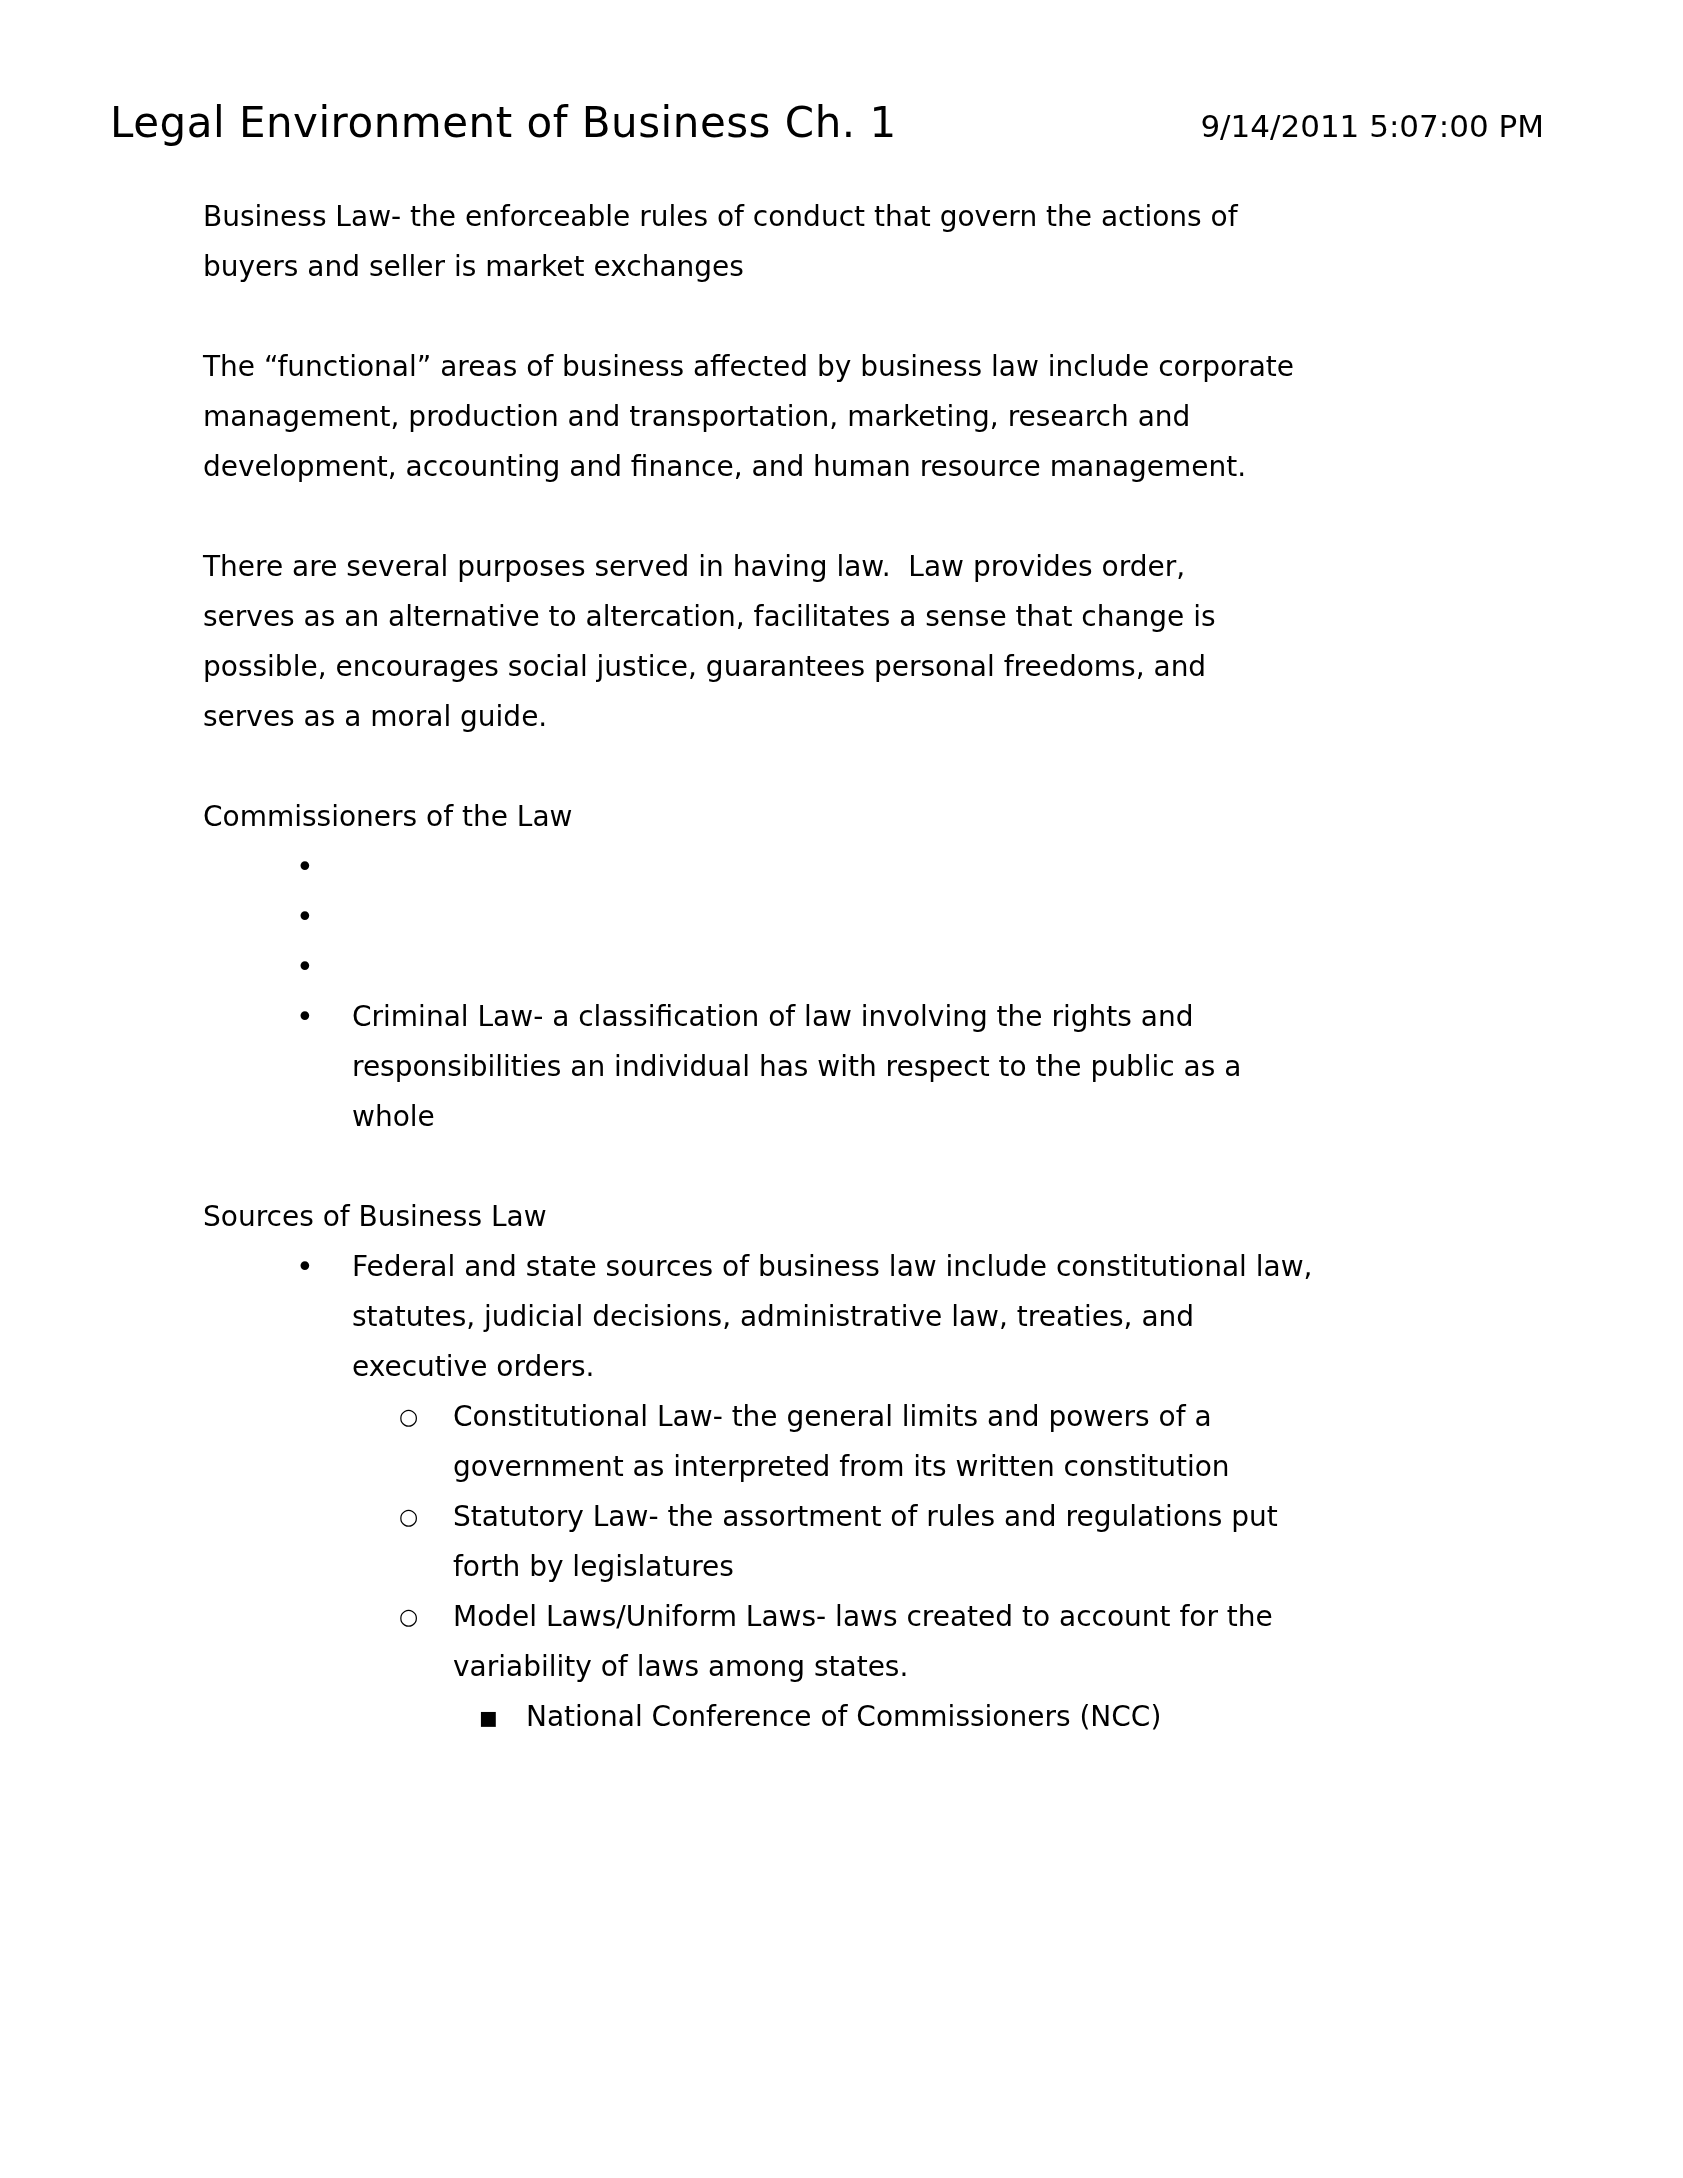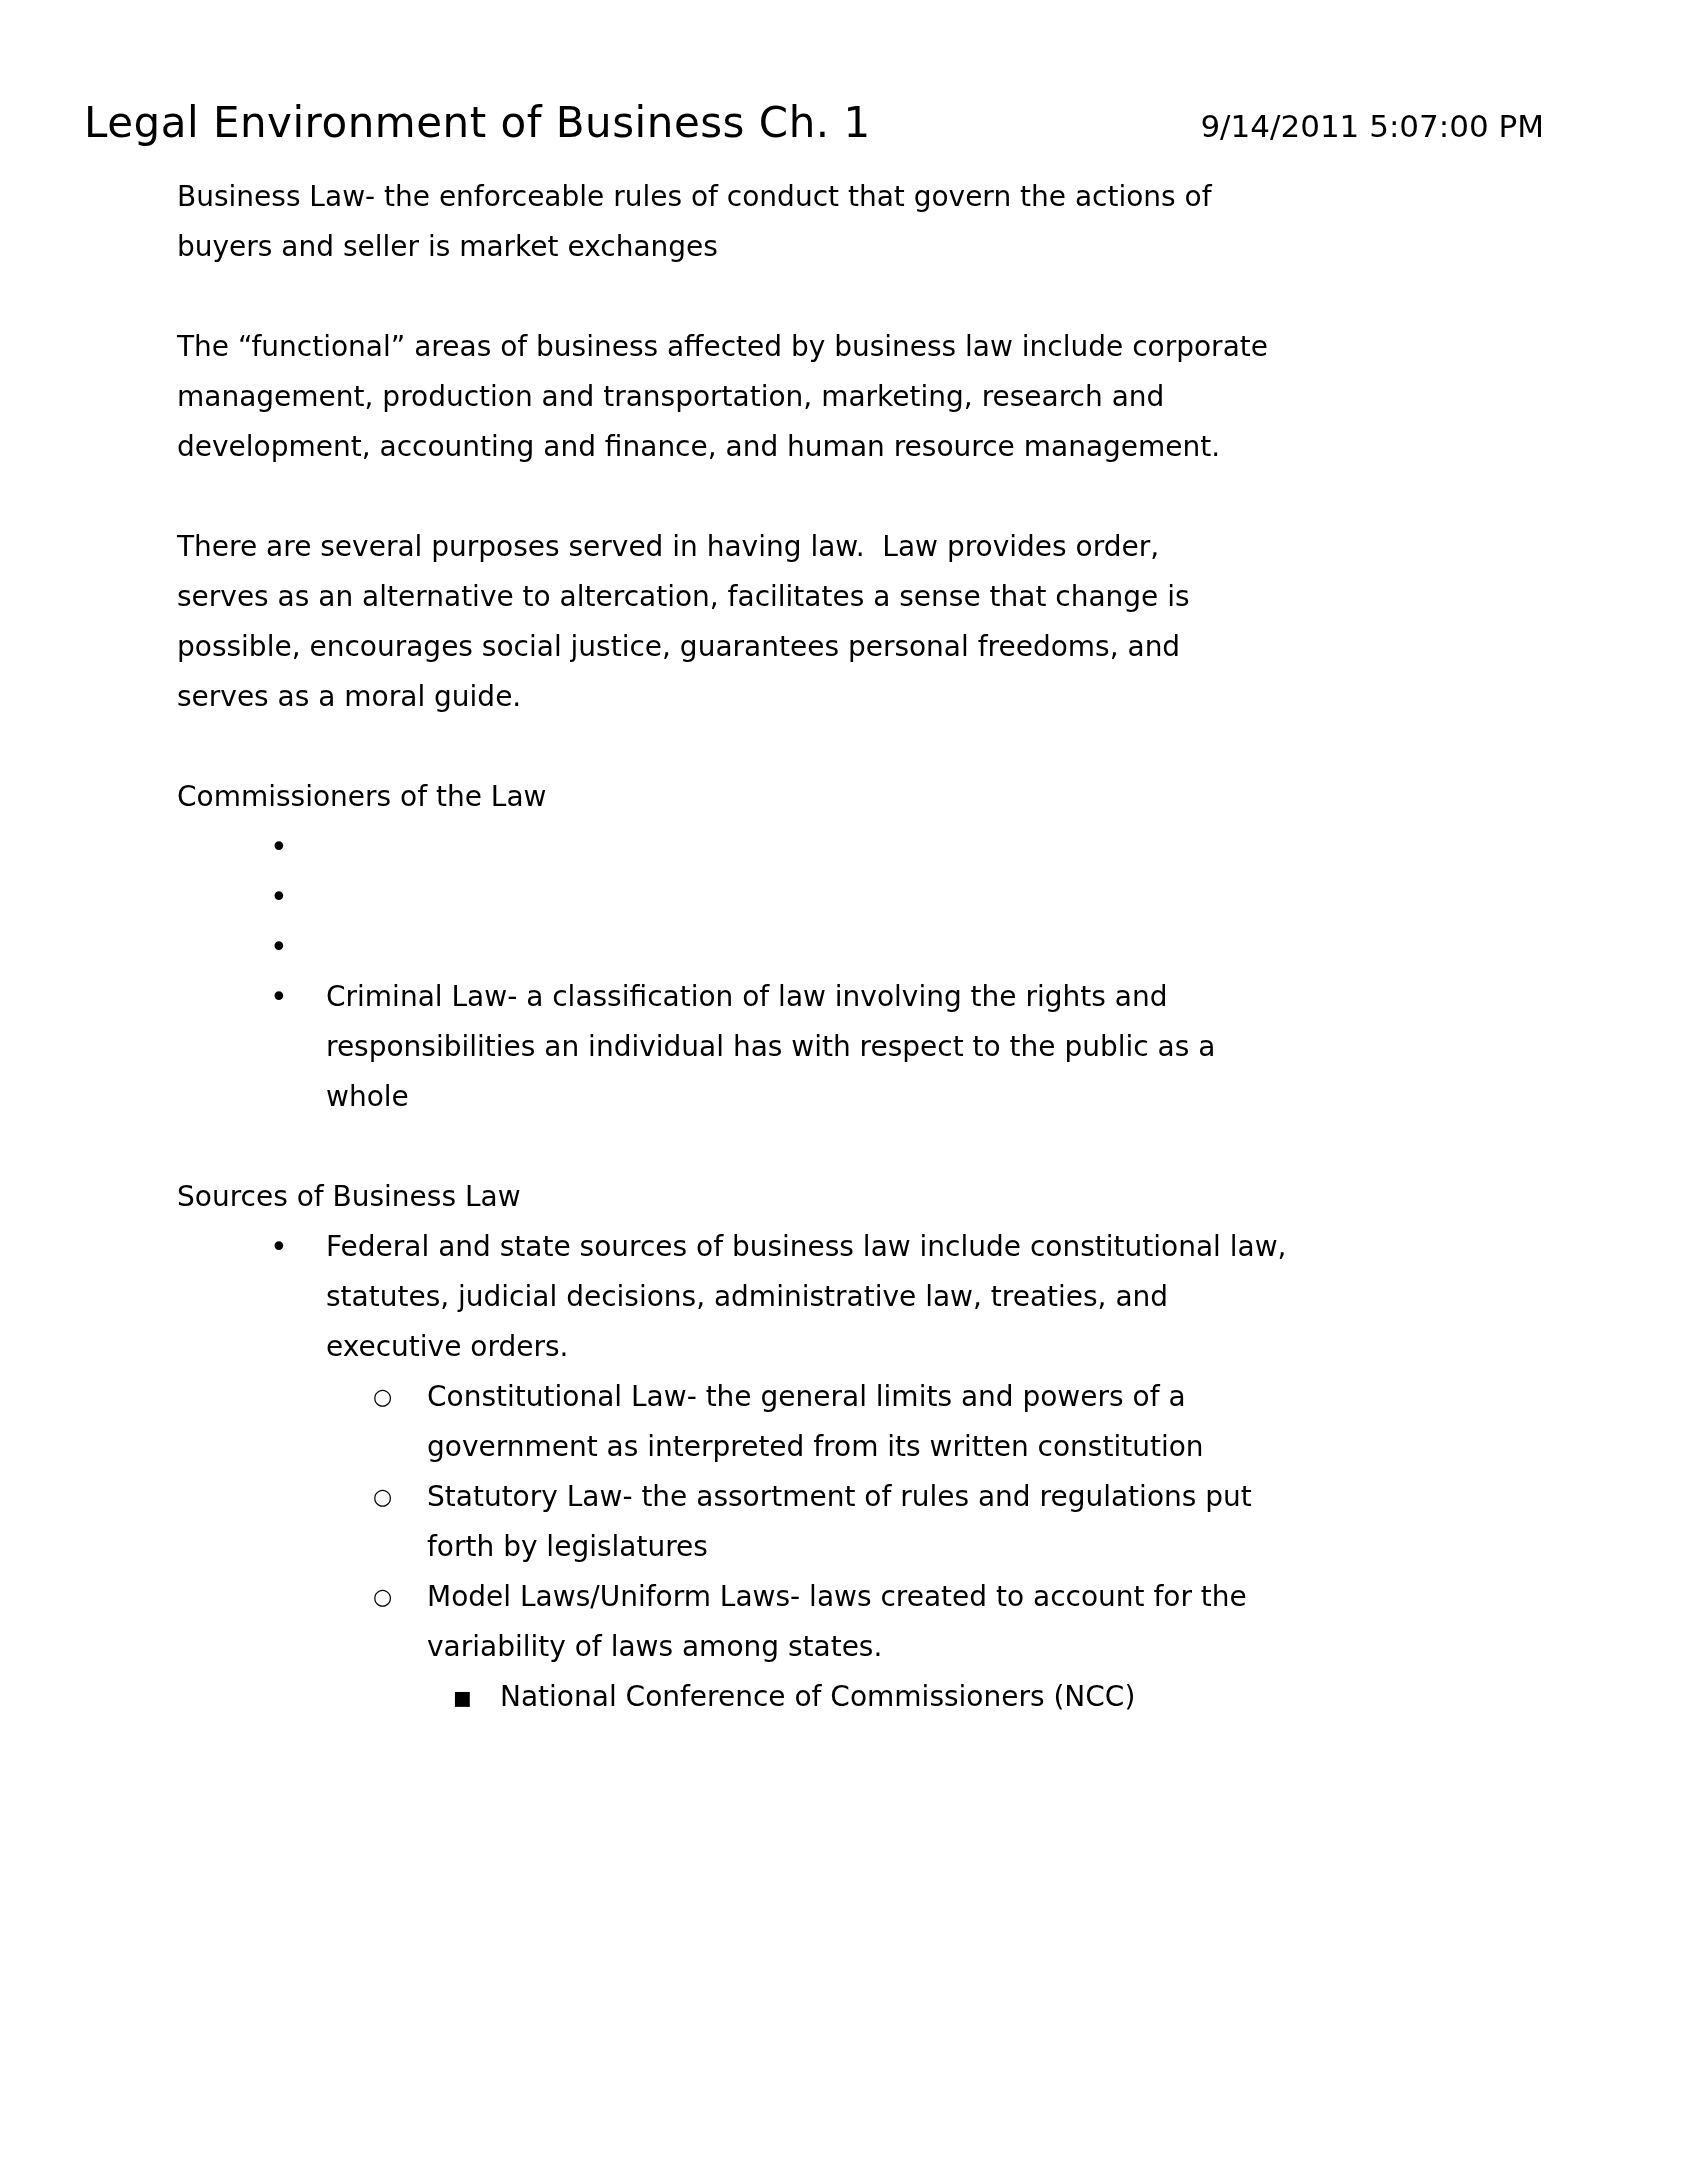--- a/index.html
+++ b/index.html
@@ -8,21 +8,21 @@
     background: #ffffff;
   }
   .page {
     position: relative;
     width: 1683px;
     height: 2178px;
     background: #ffffff;
     color: #000000;
     font-family: "DejaVu Sans", "Liberation Sans", sans-serif;
     box-sizing: border-box;
-    padding: 97px 139px 0 84px;
+    padding: 97px 139px 0 110px;
     overflow: hidden;
   }
   .title-row {
     display: flex;
     align-items: baseline;
   }
   .doc-title {
     font-size: 42px;
     line-height: 51px;
     font-weight: normal;
@@ -30,21 +30,21 @@
     white-space: nowrap;
     letter-spacing: 0.5px;
   }
   .doc-timestamp {
     margin-left: auto;
     font-size: 31px;
     white-space: nowrap;
   }
   .content {
     margin-left: 93px;  
-    margin-top: 24px;
+    margin-top: 44px;
     width: 1346px;
     font-size: 28px;
     line-height: 50px;
   }
   .para {
     margin: 0 0 50px 0;
     white-space: pre-wrap;
   }
   .section-heading {
     margin: 0;

